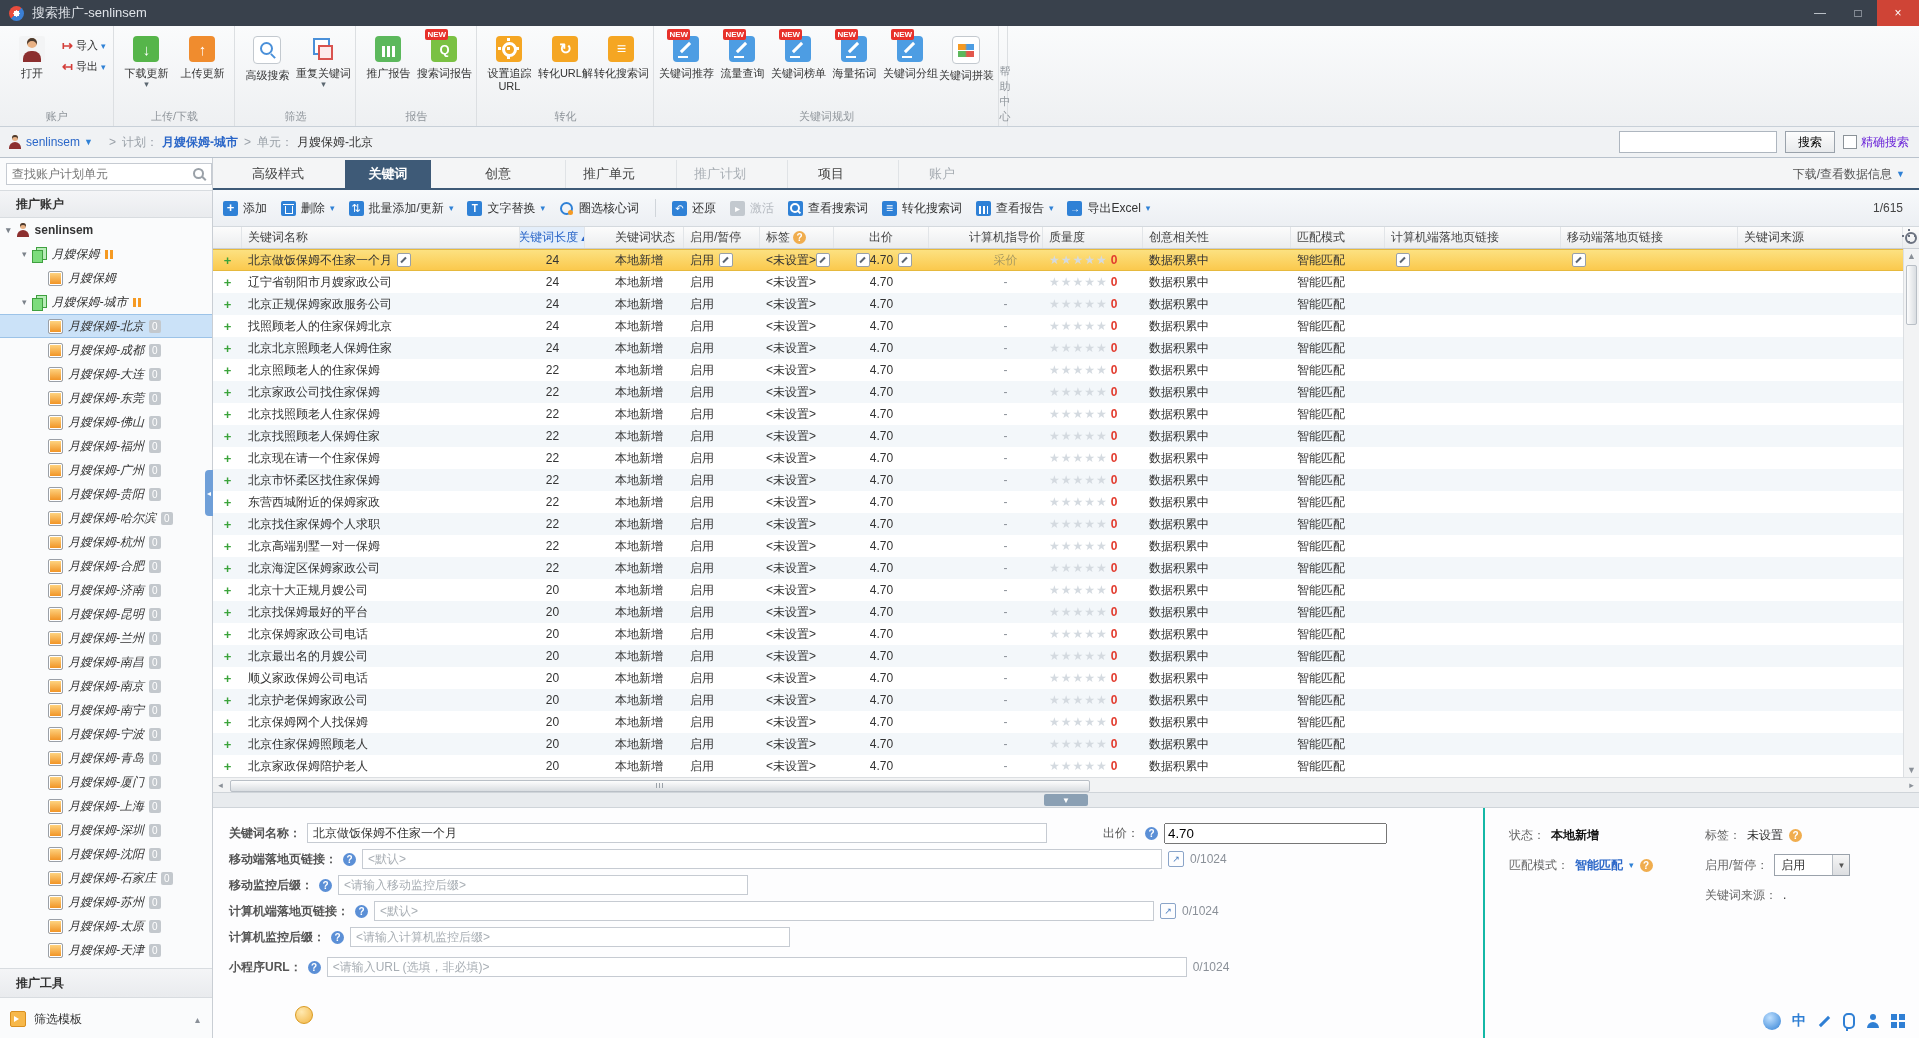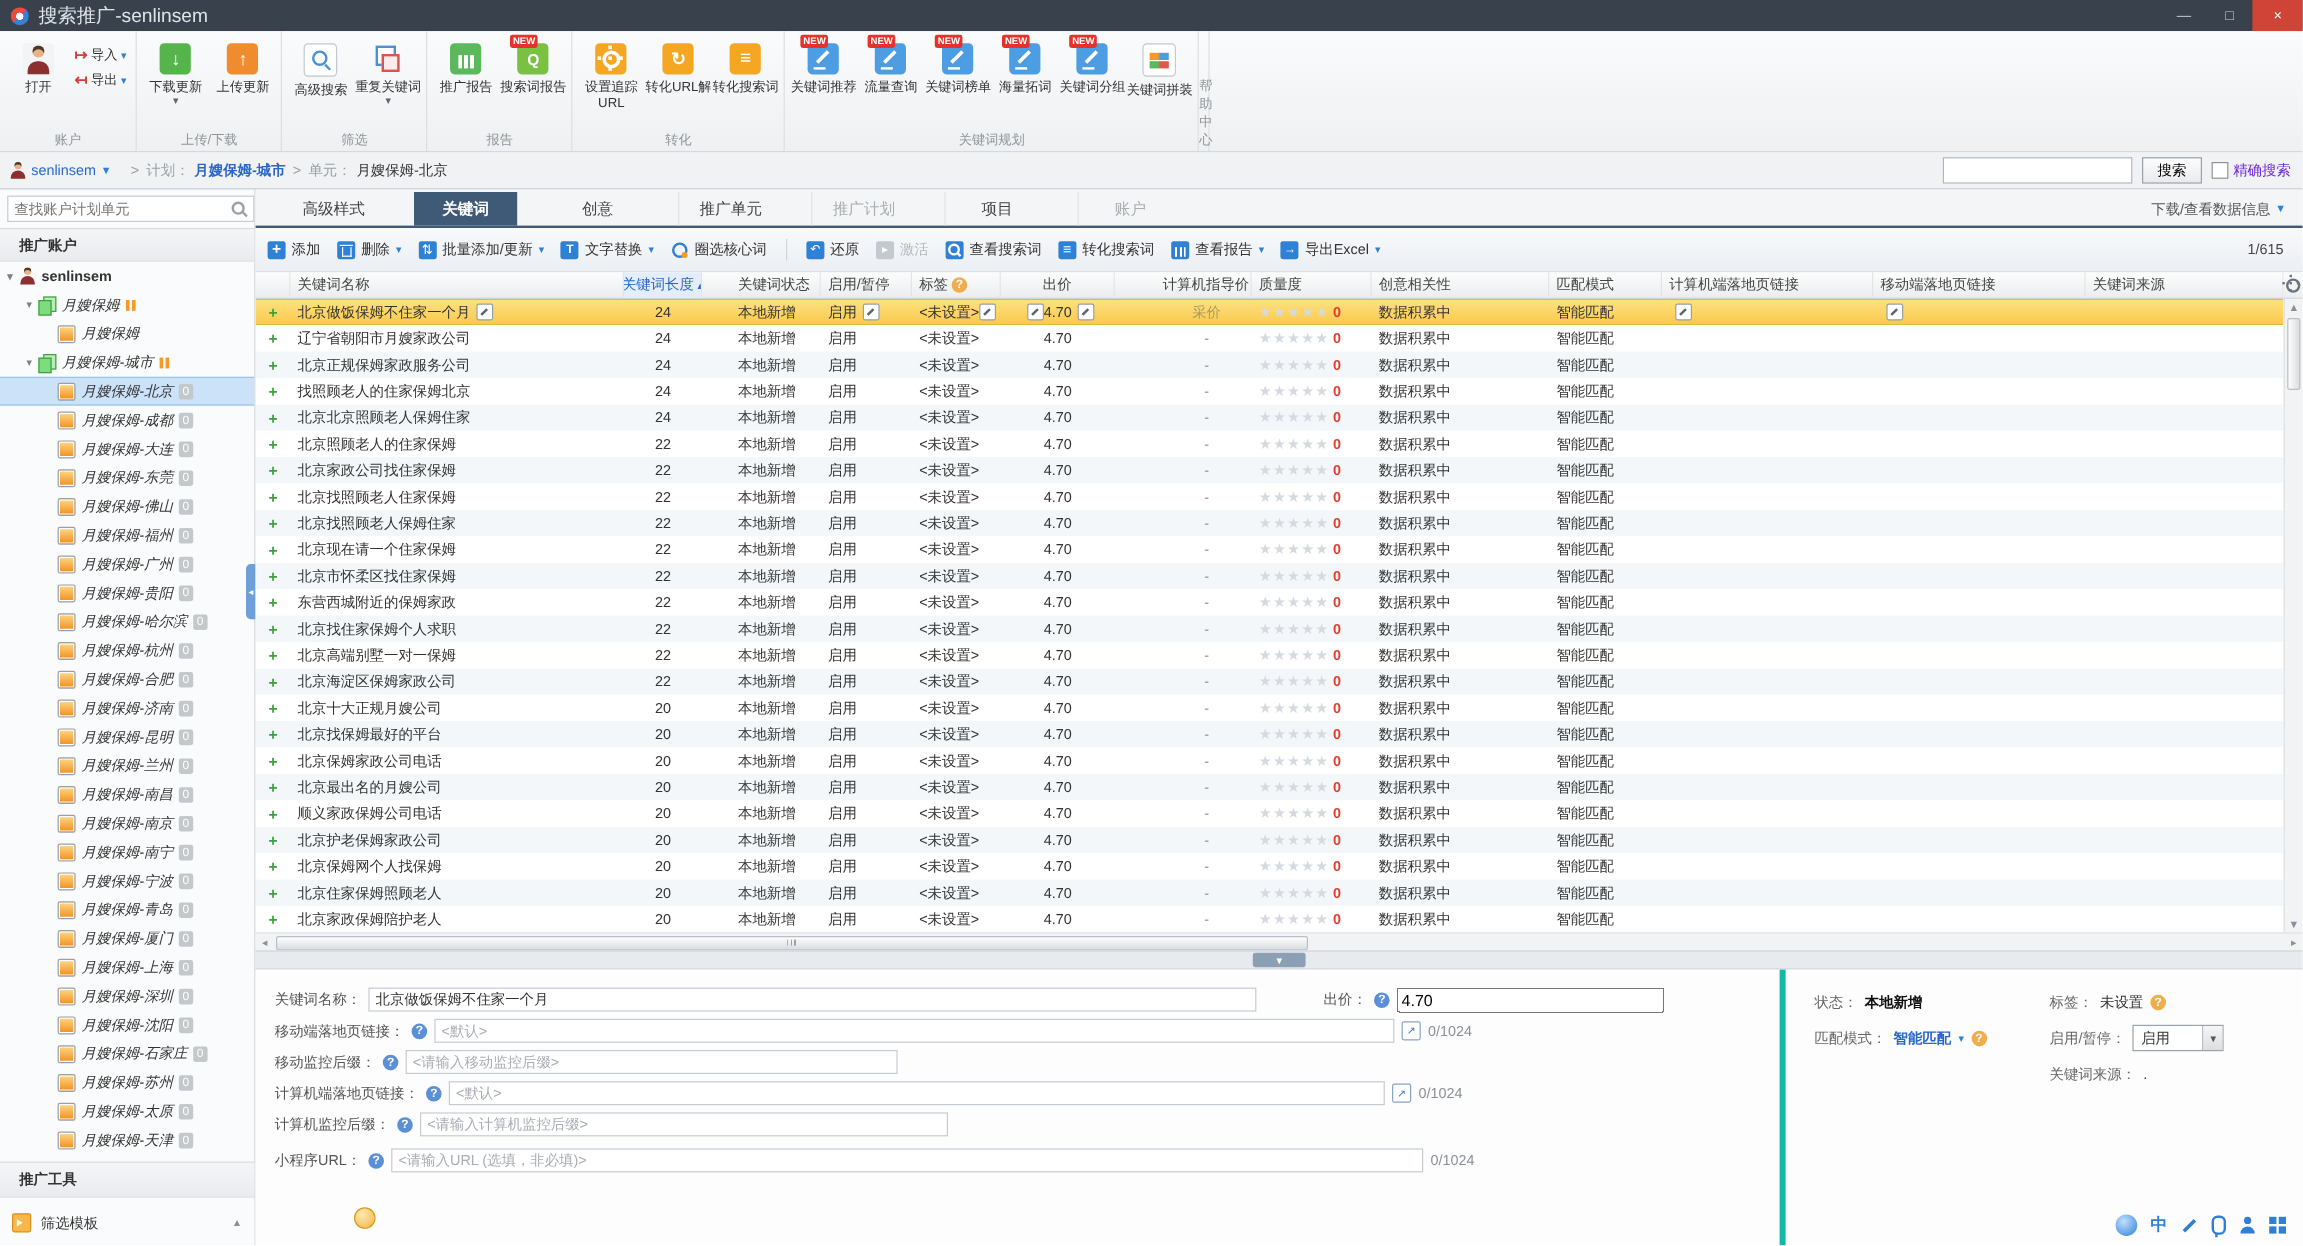--- a/index.html
+++ b/index.html
@@ -2,21 +2,21 @@
 <html><head>
 <meta charset="utf-8">
 <style>
   html,body{margin:0;padding:0;}
   .app{position:relative;width:1919px;height:1038px;overflow:hidden;background:#fff;
        font-family:"Liberation Sans",sans-serif;font-size:12px;color:#333;}
   
   .titlebar{position:absolute;left:0;top:0;width:100%;height:26px;background:#39414c;display:flex;align-items:center;}
   .applogo{width:15px;height:15px;border-radius:50%;margin:0 8px 0 9px;
      background:radial-gradient(circle at 50% 50%,#fff 0 28%,transparent 30%),linear-gradient(135deg,#e84c3d 0 50%,#3b7fd4 50% 100%);}
-  .apptitle{color:#dfe3e8;font-size:16px;}
+  .apptitle{color:#dfe3e8;font-size:13px;}
   .winbtns{margin-left:auto;display:flex;height:26px;}
   .wbtn{width:38px;height:26px;display:flex;align-items:center;justify-content:center;color:#c9cfd6;font-size:12px;}
   .wbtn.close{background:#cf4436;color:#fff;width:42px;}
   
   .ribbon{position:absolute;left:0;top:26px;width:100%;height:101px;background:linear-gradient(#fafbfc,#eef0f2);
           border-bottom:1px solid #c8d0d8;display:flex;box-sizing:border-box;}
   .rgroup{position:relative;display:flex;flex-direction:column;border-right:1px solid #dcdfe2;padding:4px 4px 16px 4px;}
   .rgrow{display:flex;flex:1;align-items:flex-start;}
   .rglabel{position:absolute;left:0;right:0;bottom:2px;text-align:center;color:#8f959b;font-size:11px;}
   .rbtn{width:56px;display:flex;flex-direction:column;align-items:center;padding-top:6px;cursor:default;}
@@ -191,32 +191,32 @@
   .hs-thumb{position:absolute;left:17px;top:2px;width:858px;height:10px;background:linear-gradient(#fdfdfd,#d9dde1);border:1px solid #b9bfc6;border-radius:2px;}
   .hs-thumb::before{content:"";position:absolute;left:50%;top:2px;width:8px;height:5px;margin-left:-4px;
       background:repeating-linear-gradient(90deg,#9aa1a8 0 1px,transparent 1px 3px);}
   .splitter{height:16px;background:#e8ebee;border-top:1px solid #cfd4d9;border-bottom:1px solid #cfd4d9;position:relative;box-sizing:border-box;}
   .split-btn{position:absolute;left:50%;top:1px;width:44px;height:12px;margin-left:-22px;background:#8ba0b4;border-radius:2px;
              color:#fff;font-size:8px;display:flex;align-items:center;justify-content:center;}
   
   .form{flex:1;position:relative;background:#fdfdfe;}
   .fleft{position:absolute;left:16px;top:14px;}
   .frow{display:flex;align-items:center;gap:6px;height:22px;margin-bottom:4px;}
-  .frow label{color:#555;}
+  .frow label{color:#555;font-weight:bold;}
   .frow input{height:20px;border:1px solid #c6cbd2;background:#fff;font-size:12px;color:#333;padding:0 5px;box-sizing:border-box;}
   .frow input::placeholder{color:#a8aeb4;}
   .q{width:13px;height:13px;border-radius:50%;background:#f0ad4e;color:#fff;font-size:10px;font-weight:bold;
      display:inline-flex;align-items:center;justify-content:center;flex:none;}
   .q::before{content:"?";}
   .q.blue{background:#5b8fd6;}
   .ic-linkout{width:14px;height:14px;border:1px solid #8aa4c8;border-radius:2px;display:inline-flex;align-items:center;justify-content:center;color:#4a7dbf;font-size:9px;flex:none;}
   .ic-linkout::before{content:"↗";}
   .fcount{color:#8a9098;}
   .bidgroup{position:absolute;left:890px;top:14px;display:flex;align-items:center;gap:6px;height:22px;}
-  .fright{position:absolute;left:1270px;top:0;bottom:0;right:0;border-left:5px solid #14b8a6;}
+  .fright{position:absolute;left:1270px;top:0;bottom:0;right:0;border-left:2px solid #14b8a6;}
   .dcol1{position:absolute;left:24px;top:16px;}
   .dcol2{position:absolute;left:220px;top:16px;}
   .drow{display:flex;align-items:center;gap:6px;height:22px;margin-bottom:8px;}
   .drow .dl{color:#666;}
   .dval-b{font-weight:bold;color:#111;}
   .dmatch{color:#2a66c8;font-weight:bold;}
   .dd{display:inline-flex;width:76px;height:22px;border:1px solid #9aa2ab;background:#fff;align-items:center;position:relative;box-sizing:border-box;}
   .dd .ddtxt{padding-left:6px;}
   .dd .ddbtn{position:absolute;right:0;top:0;bottom:0;width:16px;background:linear-gradient(#f6f6f6,#dcdee1);border-left:1px solid #b7bdc4;
              display:flex;align-items:center;justify-content:center;color:#555;font-size:8px;}

